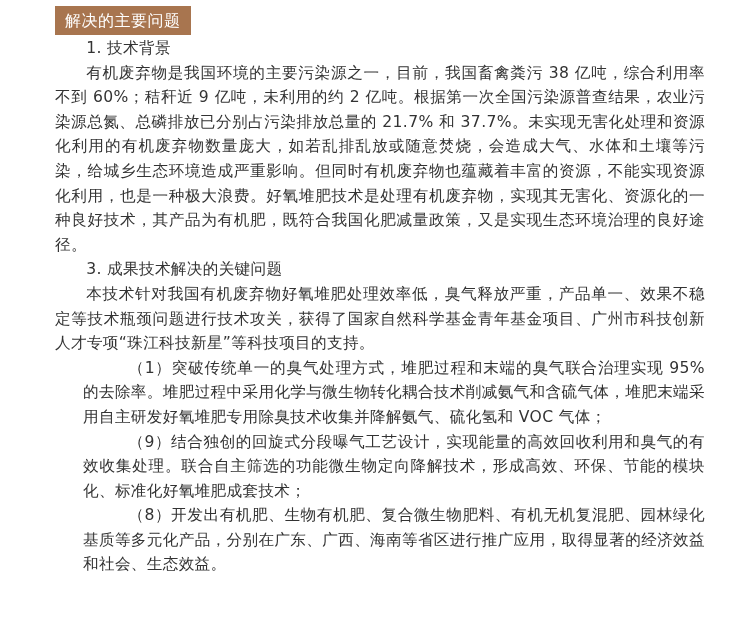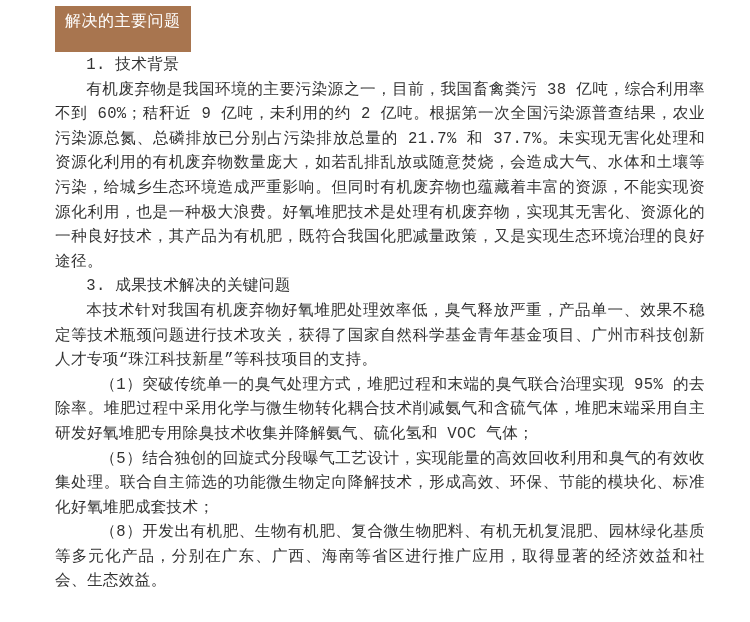--- a/index.html
+++ b/index.html
@@ -20,48 +20,48 @@
       left: 55px;
       top: 6px;
       width: 650px;
     }
     .section-header {
       display: inline-block;
       background: #a8754f;
       color: #ffffff;
       font-size: 16px;
       line-height: 29px;
-      height: 46px;
+      height: 29px;
       padding: 0 10px 0 10px;
       letter-spacing: 0.5px;
       margin-bottom: 1px;
     }
     .body-text {
       font-size: 15.6px;
       line-height: 24.6px;
       letter-spacing: 0.35px;
       text-align: justify;
       text-justify: inter-ideograph;
     }
     .p {
       margin: 0;
       text-indent: 2em;
-      font-family: Liberation Mono, monospace;
     }
     .p.sub {
       text-indent: 2.9em;
+      margin-left: 28px;
     }
   </style>
 </head>
 <body>
 
 <div class="doc">
   <div class="section-header">解决的主要问题</div>
   <div class="body-text">
     <p class="p">1. 技术背景</p>
     <p class="p">有机废弃物是我国环境的主要污染源之一，目前，我国畜禽粪污 38 亿吨，综合利用率不到 60%；秸秆近 9 亿吨，未利用的约 2 亿吨。根据第一次全国污染源普查结果，农业污染源总氮、总磷排放已分别占污染排放总量的 21.7% 和 37.7%。未实现无害化处理和资源化利用的有机废弃物数量庞大，如若乱排乱放或随意焚烧，会造成大气、水体和土壤等污染，给城乡生态环境造成严重影响。但同时有机废弃物也蕴藏着丰富的资源，不能实现资源化利用，也是一种极大浪费。好氧堆肥技术是处理有机废弃物，实现其无害化、资源化的一种良好技术，其产品为有机肥，既符合我国化肥减量政策，又是实现生态环境治理的良好途径。</p>
     <p class="p">3. 成果技术解决的关键问题</p>
     <p class="p">本技术针对我国有机废弃物好氧堆肥处理效率低，臭气释放严重，产品单一、效果不稳定等技术瓶颈问题进行技术攻关，获得了国家自然科学基金青年基金项目、广州市科技创新人才专项“珠江科技新星”等科技项目的支持。</p>
     <p class="p sub">（1）突破传统单一的臭气处理方式，堆肥过程和末端的臭气联合治理实现 95% 的去除率。堆肥过程中采用化学与微生物转化耦合技术削减氨气和含硫气体，堆肥末端采用自主研发好氧堆肥专用除臭技术收集并降解氨气、硫化氢和 VOC 气体；</p>
-    <p class="p sub">（5）结合独创的回旋式分段曝气工艺设计，实现能量的高效回收利用和臭气的有效收集处理。联合自主筛选的功能微生物定向降解技术，形成高效、环保、节能的模块化、标准化好氧堆肥成套技术；</p>
+    <p class="p sub">（9）结合独创的回旋式分段曝气工艺设计，实现能量的高效回收利用和臭气的有效收集处理。联合自主筛选的功能微生物定向降解技术，形成高效、环保、节能的模块化、标准化好氧堆肥成套技术；</p>
     <p class="p sub">（8）开发出有机肥、生物有机肥、复合微生物肥料、有机无机复混肥、园林绿化基质等多元化产品，分别在广东、广西、海南等省区进行推广应用，取得显著的经济效益和社会、生态效益。</p>
   </div>
 </div>
 
 </body></html>

